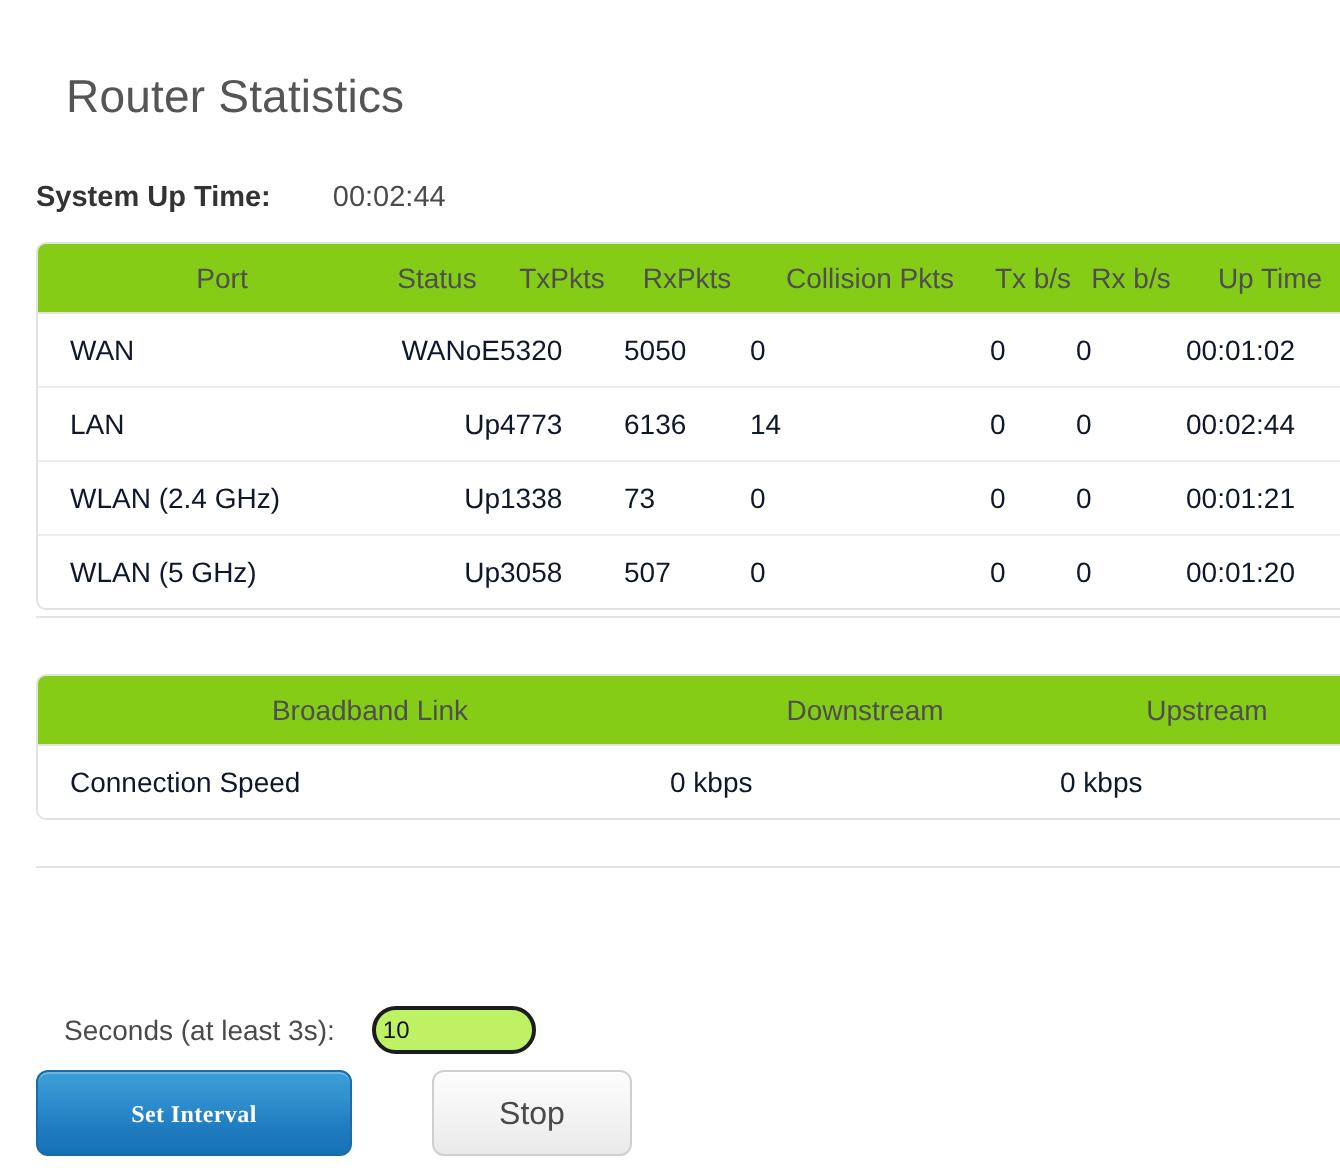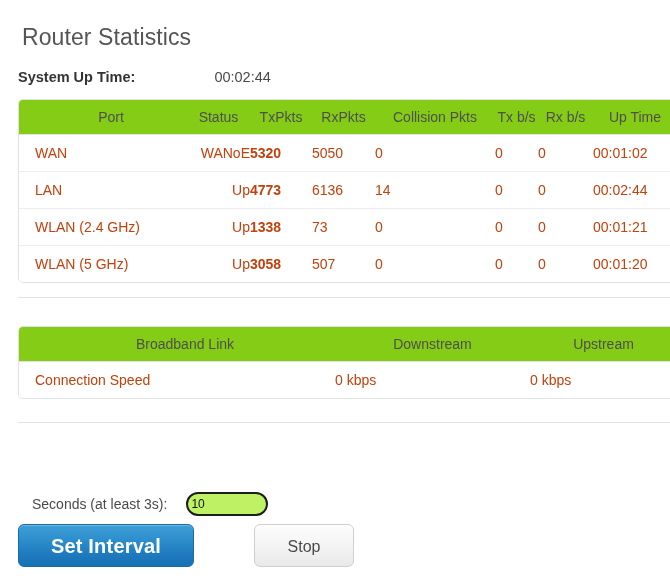--- a/index.html
+++ b/index.html
@@ -21,34 +21,33 @@
     position: relative;
     width: 670px;
     height: 586px;
     box-sizing: border-box;
   }
 
   .page-title {
     font-size: 23px;
     font-weight: 400;
     color: #555555;
-    margin: 4px;
+    margin: 15px;
     padding: 18px 0 0 18px;
     letter-spacing: 0.1px;
     line-height: 30px;
   }
 
   .uptime-row {
     padding: 11px 0 0 18px;
     font-size: 14.5px;
     line-height: 20px;
     color: #3d3d3d;
     display: flex;
     align-items: flex-end;
-    gap: 48px;
   }
   .uptime-label {
     font-weight: bold;
     color: #333333;
   }
   .uptime-value {
     margin-left: 31px;
     color: #4a4a4a;
     font-weight: 400;
   }
@@ -75,33 +74,33 @@
     font-weight: 400;
     color: #4f4f4f;
     padding: 9px 0 9px 0;
     font-size: 14px;
     border-bottom: 1px solid #e2e2e2;
     white-space: nowrap;
   }
   table.stat-table tbody td {
     padding: 10px 0 10px 0;
     border-bottom: 1px solid #ededed;
-    color: #c2410c;
+    color: #0f172a;
     font-size: 14px;
     white-space: nowrap;
     background: #ffffff;
   }
   table.stat-table tbody tr:last-child td {
     border-bottom: none;
   }
 
   
   .ct-port      { width: 152px; padding-left: 16px !important; }
   .ct-status    { width: 63px; text-align: right; }
-  .ct-txpkts    { width: 62px; font-weight: bold; }
+  .ct-txpkts    { width: 62px; }
   .ct-rxpkts    { width: 63px; }
   .ct-collision { width: 120px; }
   .ct-txbs      { width: 43px; }
   .ct-rxbs      { width: 55px; }
   .ct-uptime    { width: auto; }
 
   
   .bb-link { width: 300px; padding-left: 16px !important; }
   .bb-down { width: 195px; }
   .bb-up   { width: auto; }
@@ -173,36 +172,37 @@
   .btn {
     font-family: "Liberation Sans", sans-serif;
     cursor: pointer;
     border-radius: 6px;
     box-sizing: border-box;
     text-align: center;
     user-select: none;
   }
 
   .btn-primary {
-    width: 176px;
+    width: 158px;
     height: 43px;
     background: linear-gradient(to bottom, #3d9fd6 0%, #2e8fcd 35%, #1f7bbf 70%, #1670b4 100%);
     border: 1px solid #1a6ca8;
     color: #ffffff;
-    font-size: 20px;
+    font-size: 12px;
     font-weight: bold;
     line-height: 41px;
     letter-spacing: 0.2px;
     box-shadow: inset 0 1px 0 rgba(255,255,255,0.25);
+    font-family: Liberation Serif, serif;
   }
 
   .btn-secondary {
     width: 100px;
     height: 43px;
-    margin-left: 60px;
+    margin-left: 40px;
     background: linear-gradient(to bottom, #fdfdfd 0%, #f4f4f4 50%, #e9e9e9 100%);
     border: 1px solid #cfcfcf;
     color: #4a4a4a;
     font-size: 16px;
     font-weight: 400;
     line-height: 41px;
     box-shadow: inset 0 1px 0 rgba(255,255,255,0.8);
   }
 </style>
 </head>

